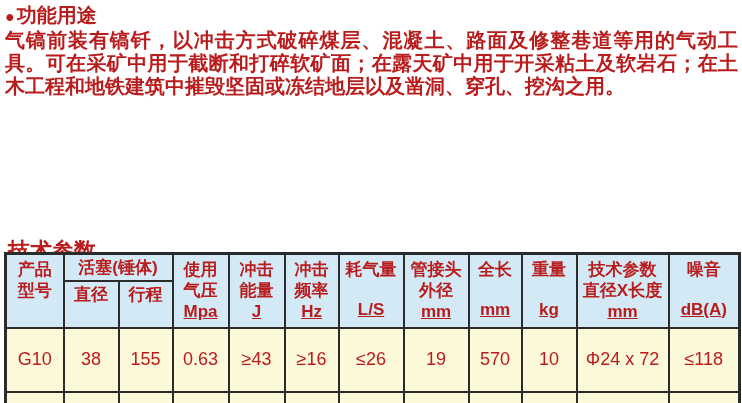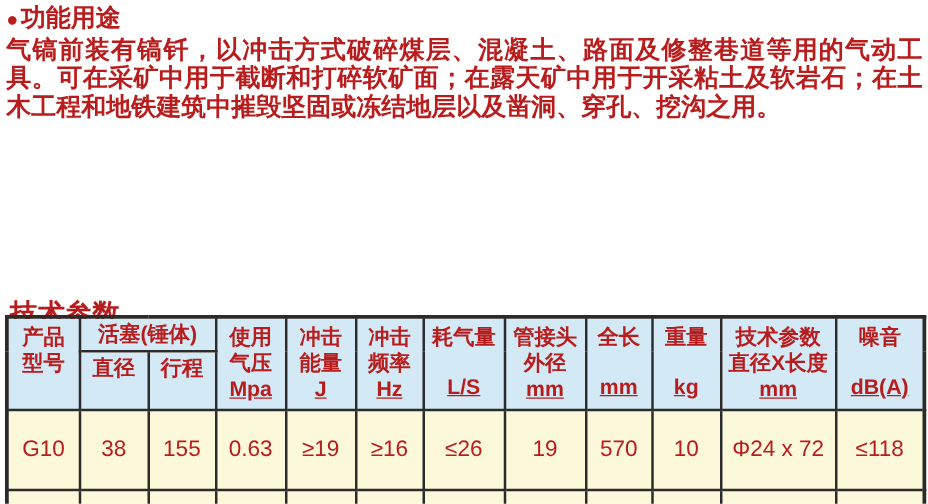--- a/index.html
+++ b/index.html
@@ -189,21 +189,21 @@
             <div>行程</div>
             <div class="hunit">mm</div>
           </div>
         </th>
       </tr>
       <tr class="row-data">
         <td>G10</td>
         <td>38</td>
         <td>155</td>
         <td>0.63</td>
-        <td>≥19</td>
+        <td>≥43</td>
         <td>≥16</td>
         <td>≤26</td>
         <td>19</td>
         <td>570</td>
         <td>10</td>
         <td>Φ24 x 72</td>
         <td>≤118</td>
       </tr>
       <tr class="row-partial">
         <td></td>

